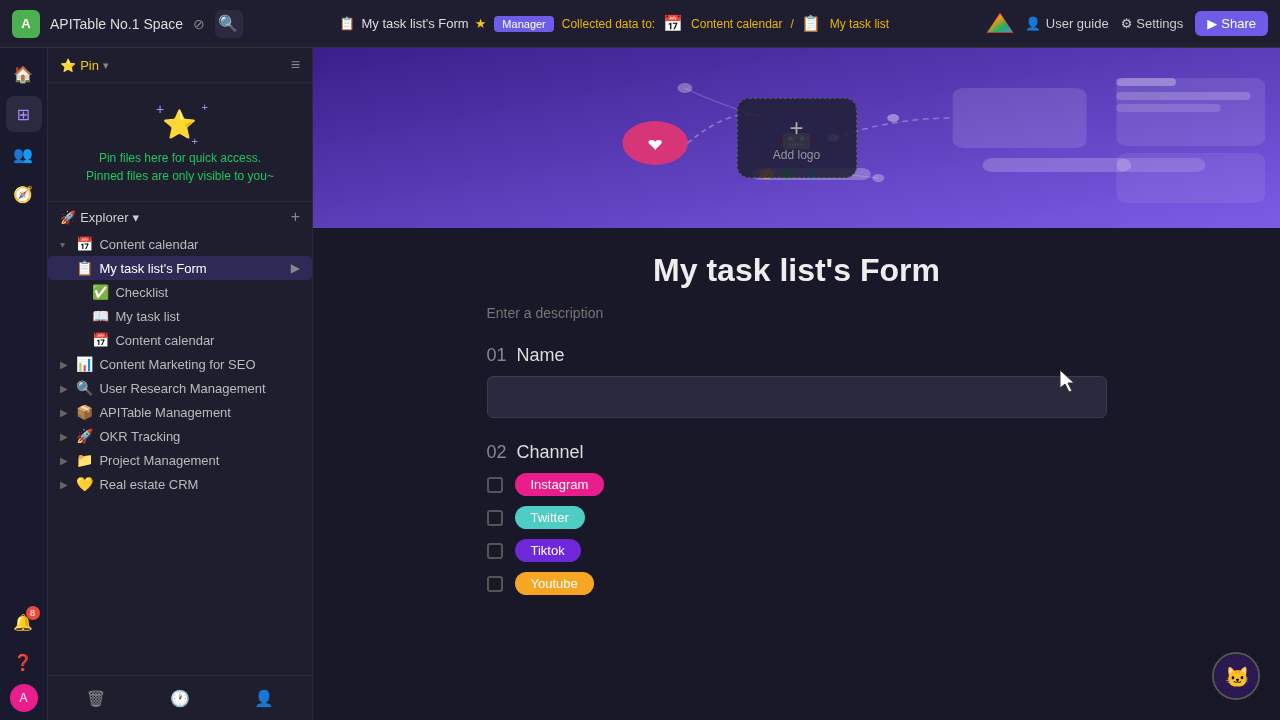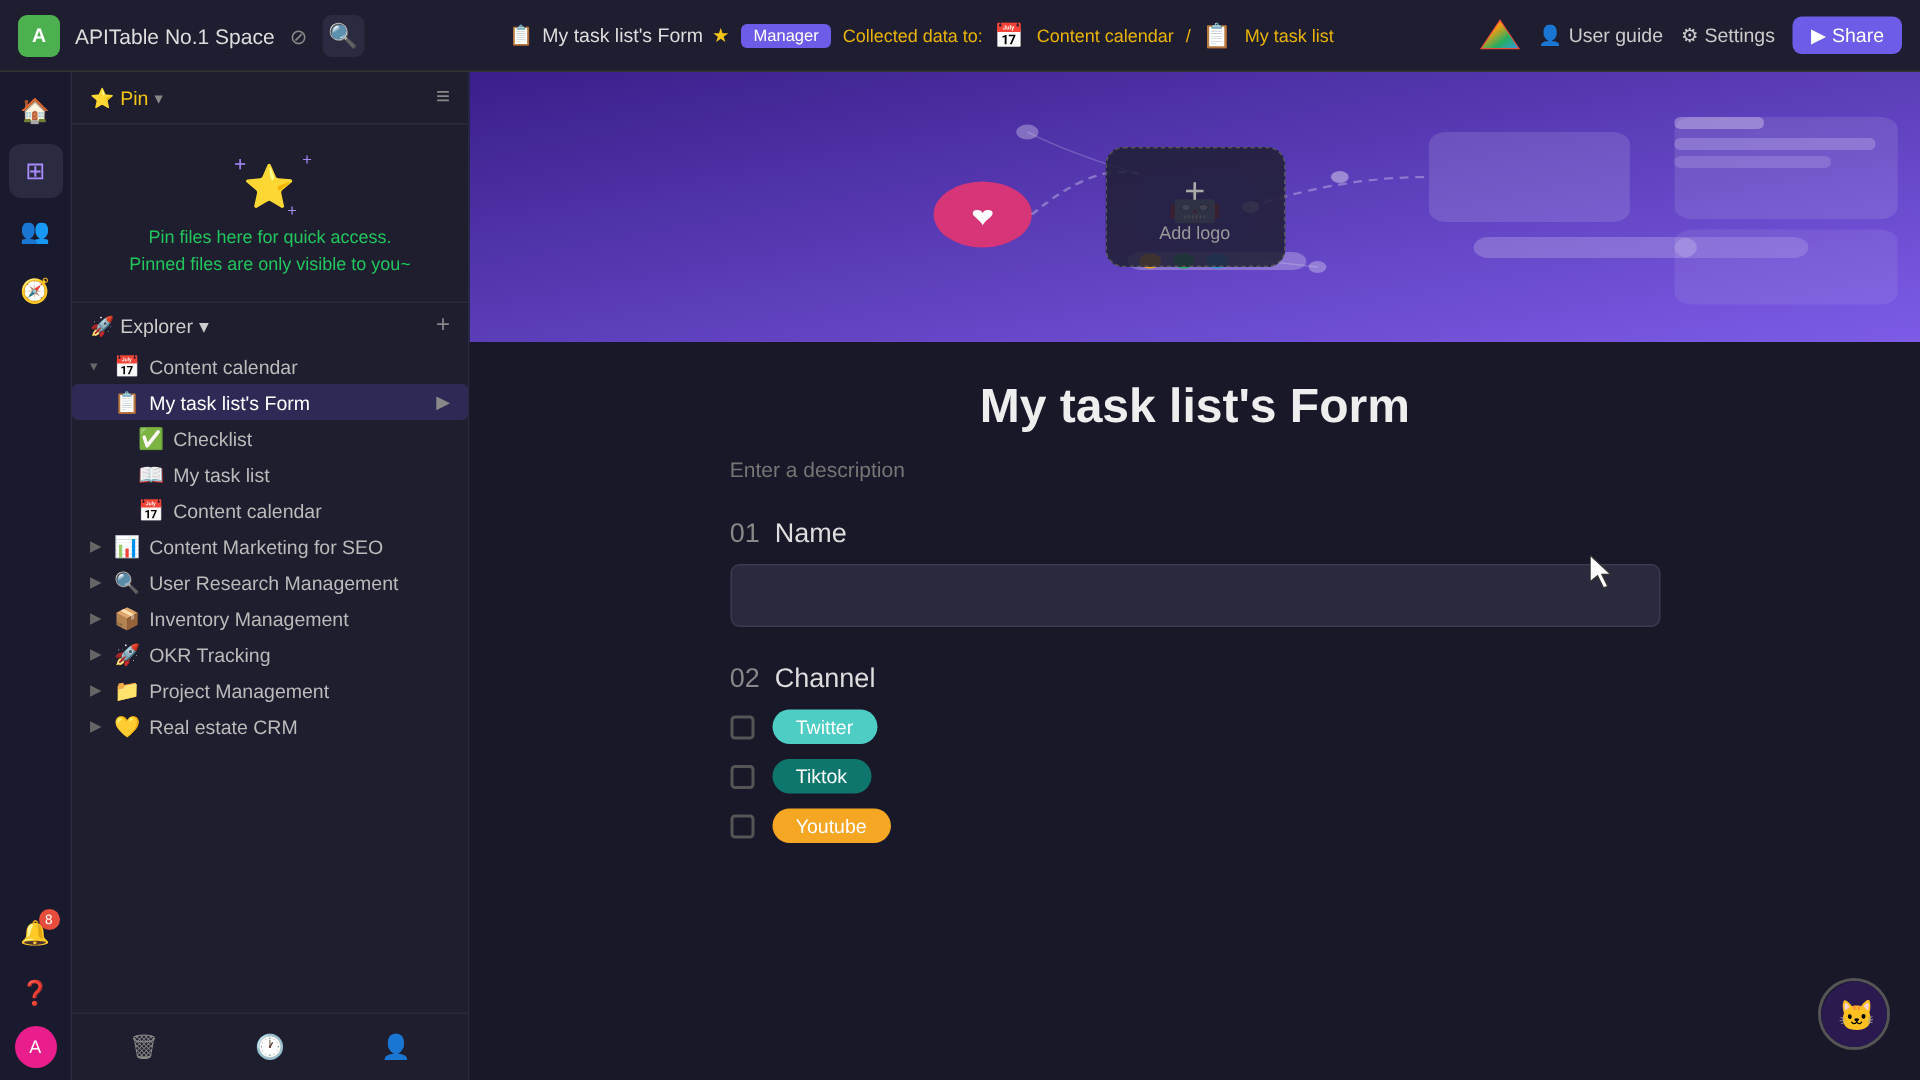--- a/index.html
+++ b/index.html
@@ -376,21 +376,21 @@
     .channel-tag {
       padding: 4px 16px;
       border-radius: 20px;
       font-size: 13px;
       font-weight: 500;
       color: white;
     }
     .tag-instagram { background: #e91e8c; }
     .tag-facebook { background: #4a90d9; }
     .tag-twitter { background: #4ecdc4; }
-    .tag-tiktok { background: #0f766e; }
+    .tag-tiktok { background: #6d28d9; }
     .tag-youtube { background: #f5a623; }
   </style>
 </head>
 <body>
 
 <div class="topbar">
   <div class="topbar-avatar">A</div>
   <span class="topbar-title">APITable No.1 Space</span>
   <span class="topbar-edit-icon">⊘</span>
   <div class="topbar-search">🔍</div>
@@ -524,21 +524,21 @@
 
       <div class="tree-item">
         <span class="chevron">▶</span>
         <span class="item-icon">🔍</span>
         <span class="item-label">User Research Management</span>
       </div>
 
       <div class="tree-item">
         <span class="chevron">▶</span>
         <span class="item-icon">📦</span>
-        <span class="item-label">Inventory Management</span>
+        <span class="item-label">APITable Management</span>
       </div>
 
       <div class="tree-item">
         <span class="chevron">▶</span>
         <span class="item-icon">🚀</span>
         <span class="item-label">OKR Tracking</span>
       </div>
 
       <div class="tree-item">
         <span class="chevron">▶</span>
@@ -622,20 +622,24 @@
         <input class="field-input" type="text" style="">
       </div>
 
       <div class="form-field">
         <div class="form-field-header">
           <span class="field-number">02</span>
           <span class="field-name">Channel</span>
         </div>
         <div class="channel-options">
 
+          <div class="channel-option">
+            <div class="channel-checkbox"></div>
+            <span class="channel-tag tag-instagram">Instagram</span>
+          </div>
 
 
           <div class="channel-option">
             <div class="channel-checkbox"></div>
             <span class="channel-tag tag-twitter">Twitter</span>
           </div>
 
           <div class="channel-option">
             <div class="channel-checkbox"></div>
             <span class="channel-tag tag-tiktok">Tiktok</span>

